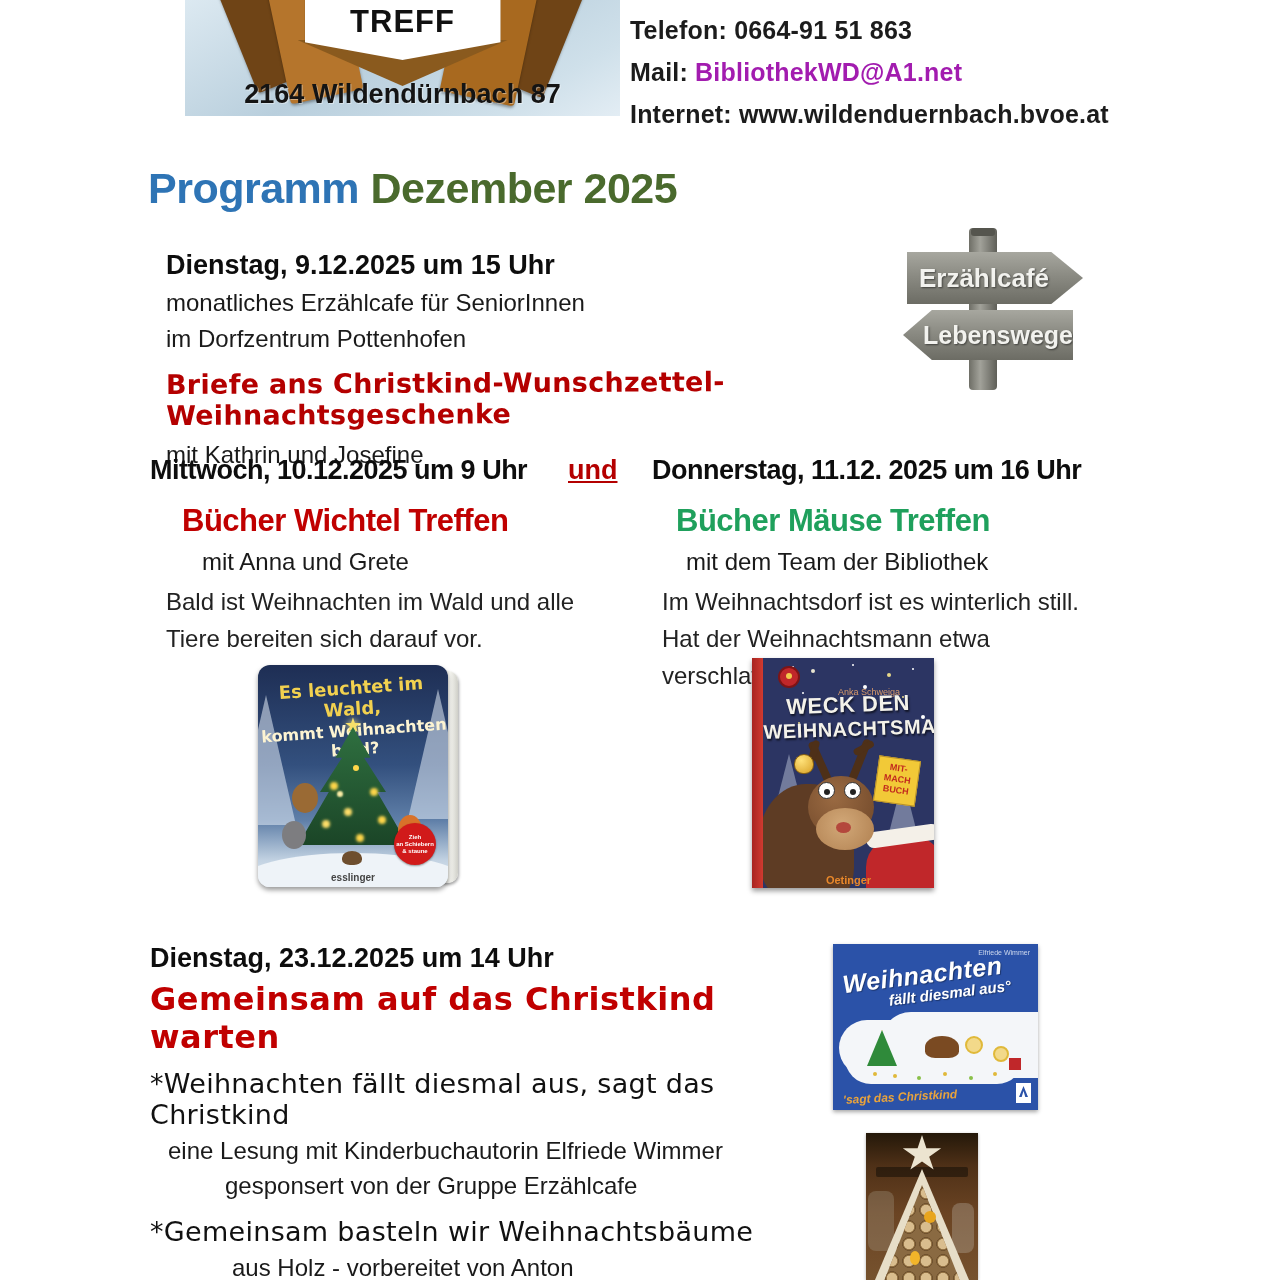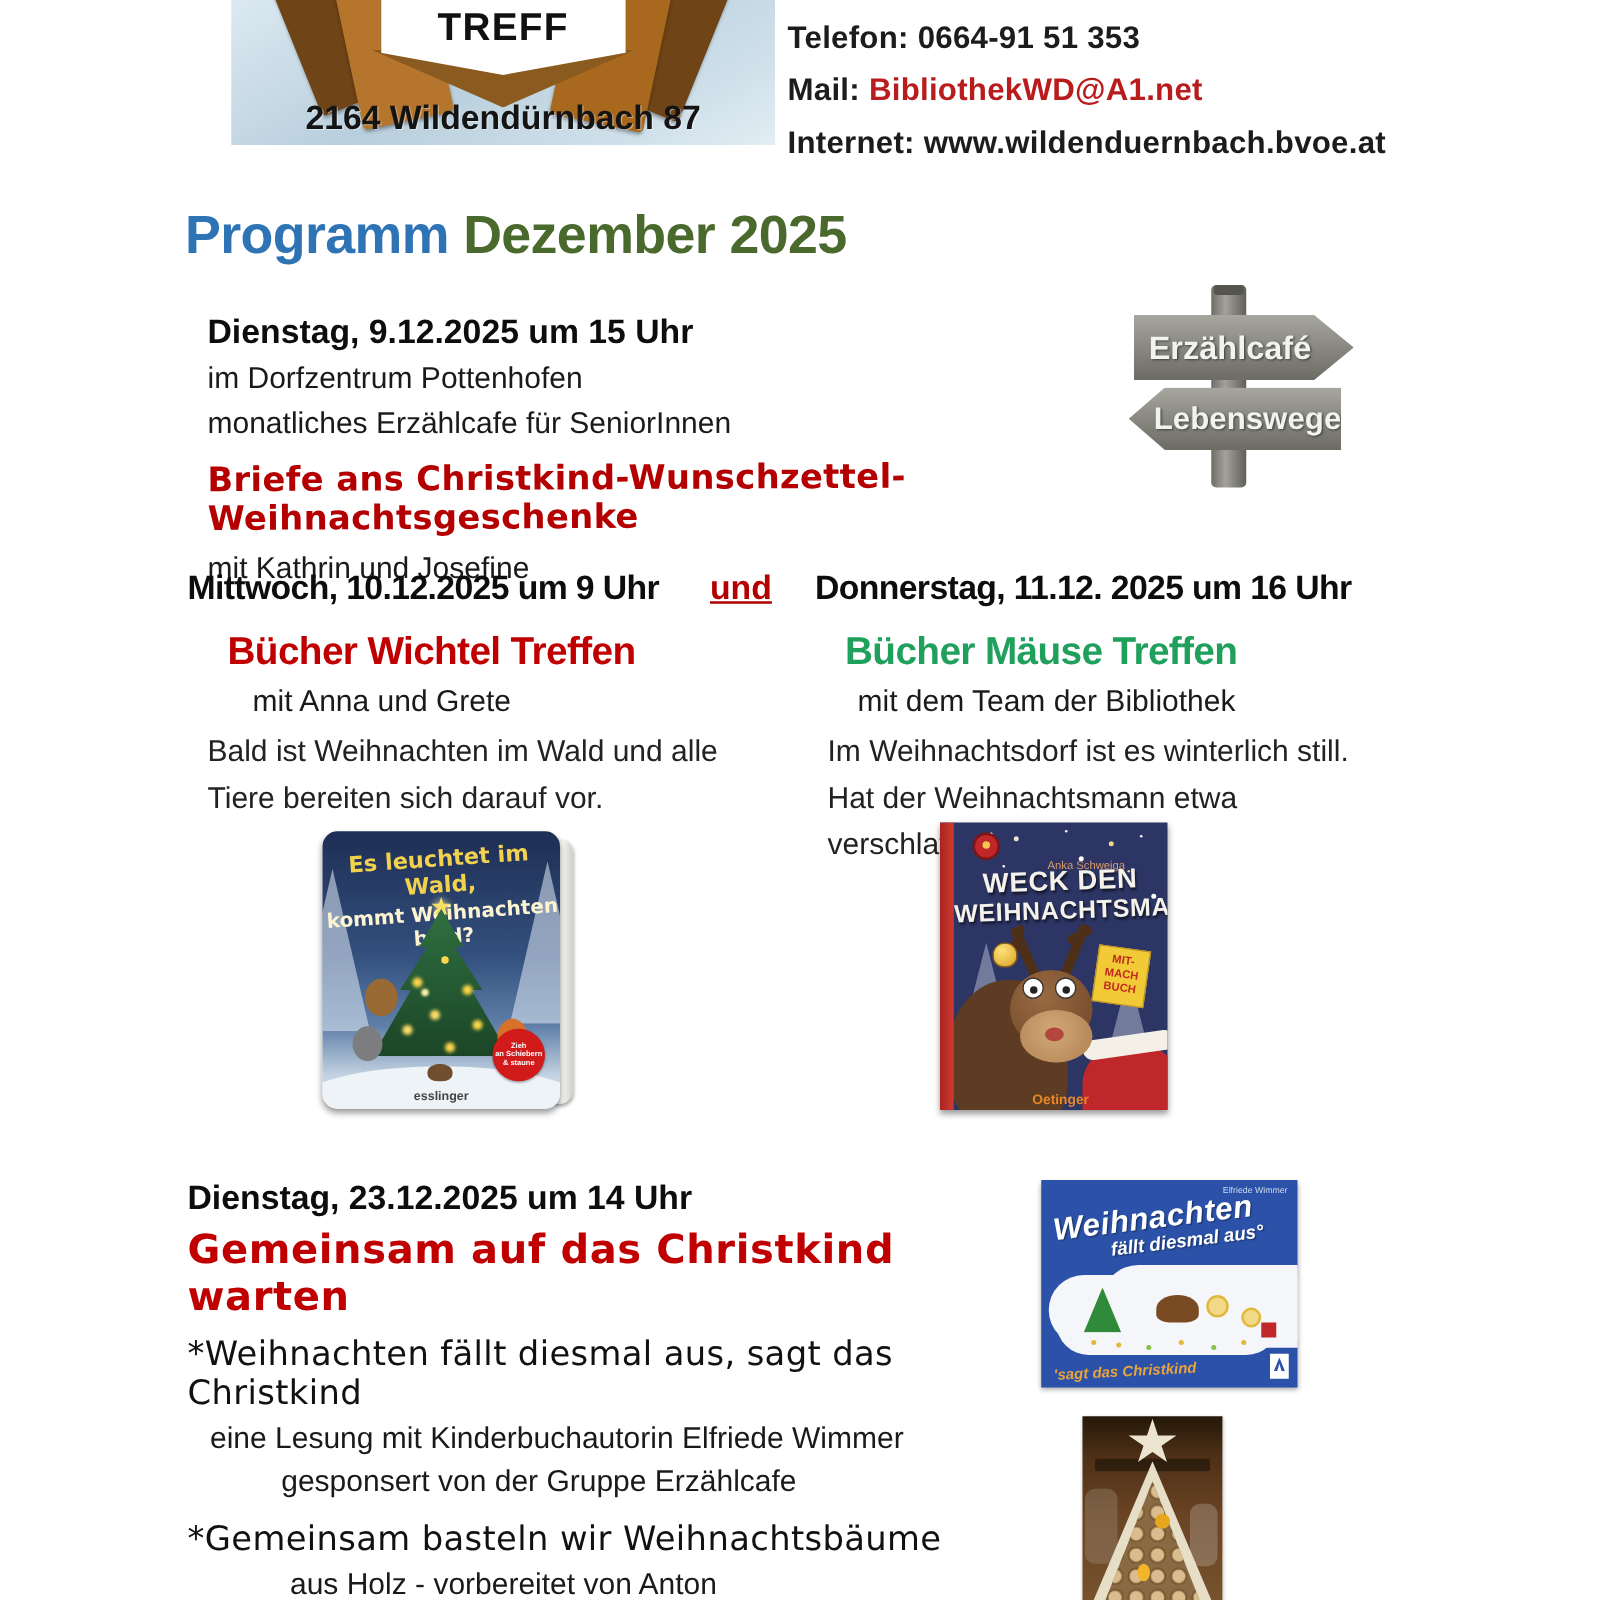--- a/index.html
+++ b/index.html
@@ -16,21 +16,21 @@
   .lb4 { right:92px; top:-28px; width:76px; height:128px; background:#a8691f; transform:rotate(12deg); }
   .openbook-under { position:absolute; left:50%; top:40px; width:210px; height:46px; transform:translateX(-50%); background:#8a5a1e; clip-path:polygon(0 0,100% 0,50% 100%); }
   .openbook { position:absolute; left:50%; top:-14px; width:196px; height:74px; transform:translateX(-50%); background:#ffffff; clip-path:polygon(0 18%,50% 2%,100% 18%,100% 76%,50% 100%,0 76%); box-shadow:0 2px 2px rgba(0,0,0,.3); }
   .logo-treff { position:absolute; left:50%; top:4px; transform:translateX(-50%); font-size:31px; font-weight:bold; color:#111; letter-spacing:1px; }
   .logo-addr { position:absolute; left:0; right:0; bottom:6px; text-align:center; font-size:27px; font-weight:bold; color:#141414; text-shadow:1px 1px 0 rgba(255,255,255,.4); }
 
   
   .contact { left:630px; top:16px; width:600px; font-size:25px; font-weight:bold; color:#1c1c1c; }
   .contact .row { margin-bottom:13px; letter-spacing:.2px; }
   .contact a { text-decoration:none; }
-  .mail-link { color:#b91c1c; }
+  .mail-link { color:#a21caf; }
   .web-link { color:#1c1c1c; }
 
   
   .main-title { left:148px; top:164px; font-size:43px; font-weight:bold; letter-spacing:-.5px; }
   .title-blue { color:#2e74b5; }
   .title-green { color:#4a6a2d;margin-top:32px; }
 
   
   .ev1 { left:166px; top:250px; width:760px; }
   .date-line { font-size:27px; font-weight:bold; color:#0d0d0d; }
@@ -164,41 +164,41 @@
     <div class="lbook lb4"></div>
     <div class="openbook-under"></div>
     <div class="openbook"></div>
     <div class="logo-treff">TREFF</div>
     <div class="logo-addr">2164 Wildendürnbach 87</div>
   </div>
 
   <div class="abs contact">
     <div class="row">
       <span>Telefon:</span>
-      <span>0664-91 51 353</span>
+      <span>0664-91 51 863</span>
     </div>
     <div class="row">
       <span>Mail:</span>
       <a class="mail-link">BibliothekWD@A1.net</a>
     </div>
     <div class="row">
       <span>Internet:</span>
       <a class="web-link">www.wildenduernbach.bvoe.at</a>
     </div>
   </div>
 
   <div class="abs main-title">
     <span class="title-blue">Programm</span>
     <span class="title-green">Dezember 2025</span>
   </div>
 
   <div class="abs ev1">
     <div class="date-line">Dienstag, 9.12.2025 um 15 Uhr</div>
+    <div class="body-line">monatliches Erzählcafe für SeniorInnen</div>
     <div class="body-line">im Dorfzentrum Pottenhofen</div>
-    <div class="body-line">monatliches Erzählcafe für SeniorInnen</div>
     <div class="ev1-highlight comicish">Briefe ans Christkind-Wunschzettel-Weihnachtsgeschenke</div>
     <div class="body-line" style="margin-top:12px;">mit Kathrin und Josefine</div>
   </div>
 
   <div class="abs signpost">
     <div class="pole"></div>
     <div class="sign sign-right">Erzählcafé</div>
     <div class="sign sign-left">Lebenswege</div>
   </div>
 

